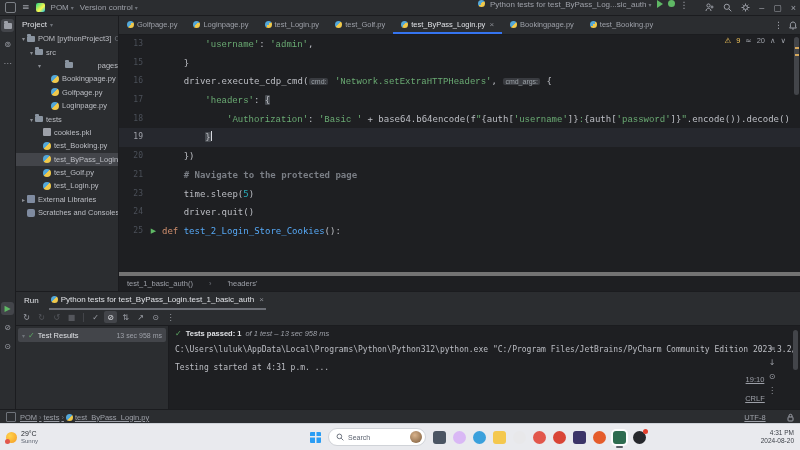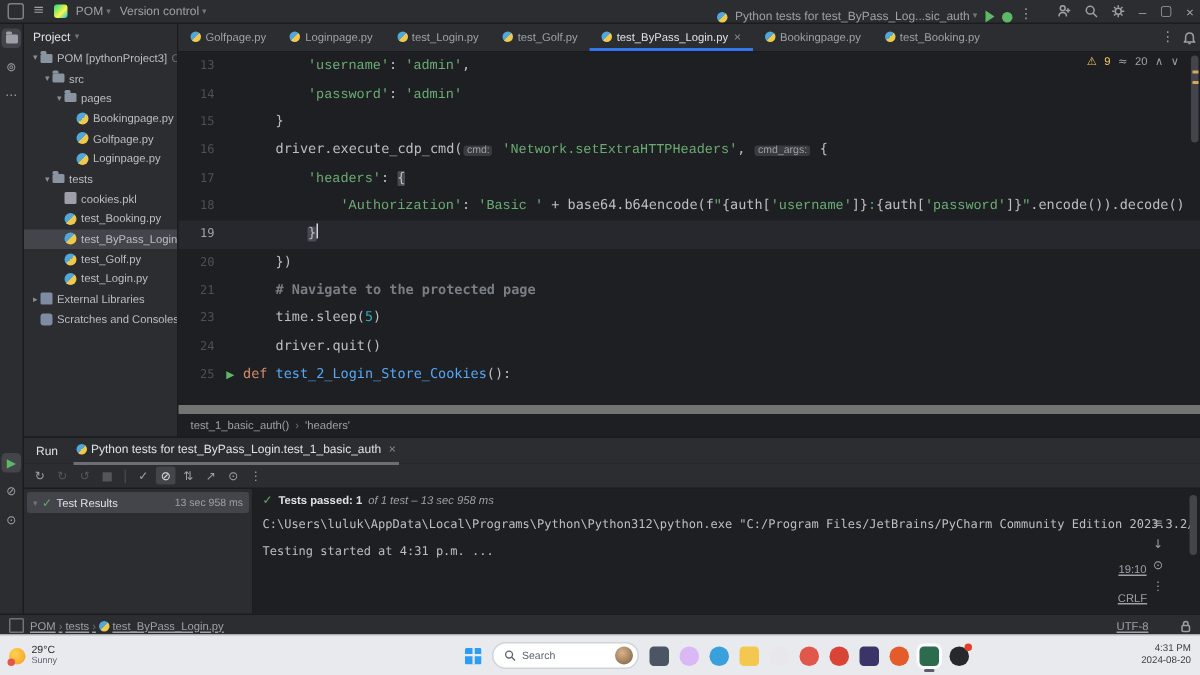--- a/index.html
+++ b/index.html
@@ -9,21 +9,21 @@
 
   
   .titlebar{position:absolute;left:0;top:0;right:0;height:15px;background:#2b2d30;
     border-bottom:1px solid #1b1c1f;display:flex;align-items:center;font-size:8px;color:#9da0a8;}
   .tb-left{display:flex;align-items:center;gap:6px;padding-left:5px;}
   .win-ic{width:9px;height:9px;border:1px solid #7c8086;border-radius:2px;}
   .burger{color:#9da0a8;font-size:9px;line-height:9px;}
   .pc-logo{width:9px;height:9px;border-radius:2px;background:linear-gradient(135deg,#21d789,#fcf84a 60%,#07c3f2);}
   .tb-btn{display:flex;align-items:center;gap:2px;cursor:default;}
   .chev{font-size:6px;color:#6f737a;}
-  .runwidget{position:absolute;left:478px;top:0;height:15px;display:flex;align-items:flex-end;gap:5px;}
+  .runwidget{position:absolute;left:478px;top:0;height:15px;display:flex;align-items:flex-start;gap:5px;}
   .py-ball{width:7px;height:7px;border-radius:50%;background:linear-gradient(135deg,#53a7d8 50%,#efc94c 50%);flex:none;}
   .play{width:0;height:0;border-left:6px solid #5fb865;border-top:4px solid transparent;border-bottom:4px solid transparent;}
   .bug{width:7px;height:7px;border-radius:50%;background:#5fb865;position:relative;}
   .kebab{color:#9da0a8;font-size:9px;}
   .tb-right{position:absolute;right:4px;top:0;height:15px;display:flex;align-items:center;gap:9px;}
   .tb-right .wc{font-size:9px;color:#9da0a8;}
   svg.mini{display:block;}
 
   
   .leftstrip{position:absolute;left:0;top:16px;width:15px;bottom:40px;background:#2b2d30;border-right:1px solid #1b1c1f;}
@@ -69,22 +69,22 @@
   .tk-url{color:#6aab73;text-decoration:underline;}
   .tk-def{color:#56a8f5;}
   .tk-brace{color:#bcbec4;background:#474b51;border-radius:1px;}
   .tk-inlay{background:#393b40;color:#9aa0a6;border-radius:2px;padding:0 2px;font-size:7px;margin:0 1px;font-family:"Liberation Sans",sans-serif;}
   .caret{display:inline-block;width:1px;height:10px;background:#d5d7dd;vertical-align:-1px;}
   .inspections{position:absolute;top:1px;right:14px;display:flex;align-items:center;gap:5px;font-size:7.5px;color:#9da0a8;}
   .insp-warn{color:#f2c55c;}
   .vscroll{position:absolute;right:1px;top:0;width:6px;bottom:0;}
   .vthumb{position:absolute;top:2px;right:0;width:5px;height:58px;background:#43454a;border-radius:3px;}
   .mark{position:absolute;right:0;width:4px;height:2px;background:#d5a85c;}
-  .breadcrumbs{position:absolute;left:0;right:0;bottom:0;height:15px;background:#1e1f22;border-top:6px solid #737373;
-    display:flex;align-items:center;gap:4px;padding-left:8px;font-size:7.5px;color:#9da0a8;}
+  .breadcrumbs{position:absolute;left:0;right:0;bottom:0;height:15px;background:#1e1f22;border-top:4px solid #737373;
+    display:flex;align-items:center;gap:16px;padding-left:8px;font-size:7.5px;color:#9da0a8;}
   .crumb-sep{color:#6f737a;}
 
   
   .runpanel{position:absolute;left:16px;top:291px;right:0;height:119px;background:#1e1f22;border-top:1px solid #1b1c1f;}
   .runheader{height:17px;display:flex;align-items:center;gap:10px;padding-left:8px;font-size:8px;background:#2b2d30;}
   .runheader .tool{color:#dfe1e5;}
   .runtab{display:flex;align-items:center;gap:3px;height:100%;color:#dfe1e5;border-bottom:2px solid #6b6e75;padding:0 2px;}
   .runtab .x{color:#8a8d93;margin-left:2px;}
   .runtoolbar{height:16px;display:flex;align-items:center;gap:2px;padding-left:4px;background:#2b2d30;border-bottom:1px solid #1b1c1f;}
   .rt-ic{width:13px;height:12px;display:flex;align-items:center;justify-content:center;font-size:8px;color:#9da0a8;border-radius:2px;font-family:"DejaVu Sans",sans-serif;}
@@ -209,21 +209,21 @@
           <span class="arrow">▾</span>
           <span class="ic ic-folder"></span>
           <span>POM [pythonProject3]</span>
           <span class="thint">C:\Use</span>
         </div>
         <div class="trow" style="padding-left: 12px;">
           <span class="arrow">▾</span>
           <span class="ic ic-folder"></span>
           <span>src</span>
         </div>
-        <div class="trow" style="padding-left: 20px;">
+        <div class="trow" style="padding-left: 20px; justify-content: space-between;">
           <span class="arrow">▾</span>
           <span class="ic ic-folder"></span>
           <span>pages</span>
         </div>
         <div class="trow" style="padding-left: 28px;">
           <span class="arrow"></span>
           <span class="ic ic-py"></span>
           <span>Bookingpage.py</span>
         </div>
         <div class="trow" style="padding-left: 28px;">
@@ -329,25 +329,20 @@
       </div>
       <div class="vscroll">
         <div class="vthumb"></div>
         <div class="mark" style="top:12px;"></div>
         <div class="mark" style="top:19px;"></div>
       </div>
     <div class="cl">
           <span class="ln">13</span>
           <span class="gi"></span>
           <span class="codetext" style="padding-left: 8ch;"><span class="tk-str">'username'</span><span class="tk-pl">: </span><span class="tk-str">'admin'</span><span class="tk-pl">,</span></span>
-        </div>
-        <div class="cl">
-          <span class="ln">14</span>
-          <span class="gi"></span>
-          <span class="codetext" style="padding-left: 8ch;"><span class="tk-str">'password'</span><span class="tk-pl">: </span><span class="tk-str">'admin'</span></span>
         </div>
         <div class="cl">
           <span class="ln">15</span>
           <span class="gi"></span>
           <span class="codetext" style="padding-left: 4ch;"><span class="tk-pl">}</span></span>
         </div>
         <div class="cl">
           <span class="ln">16</span>
           <span class="gi"></span>
           <span class="codetext" style="padding-left: 4ch;"><span class="tk-pl">driver.execute_cdp_cmd(</span><span class="tk-inlay">cmd:</span><span class="tk-pl"> </span><span class="tk-str">'Network.setExtraHTTPHeaders'</span><span class="tk-pl">, </span><span class="tk-inlay">cmd_args:</span><span class="tk-pl"> {</span></span>

